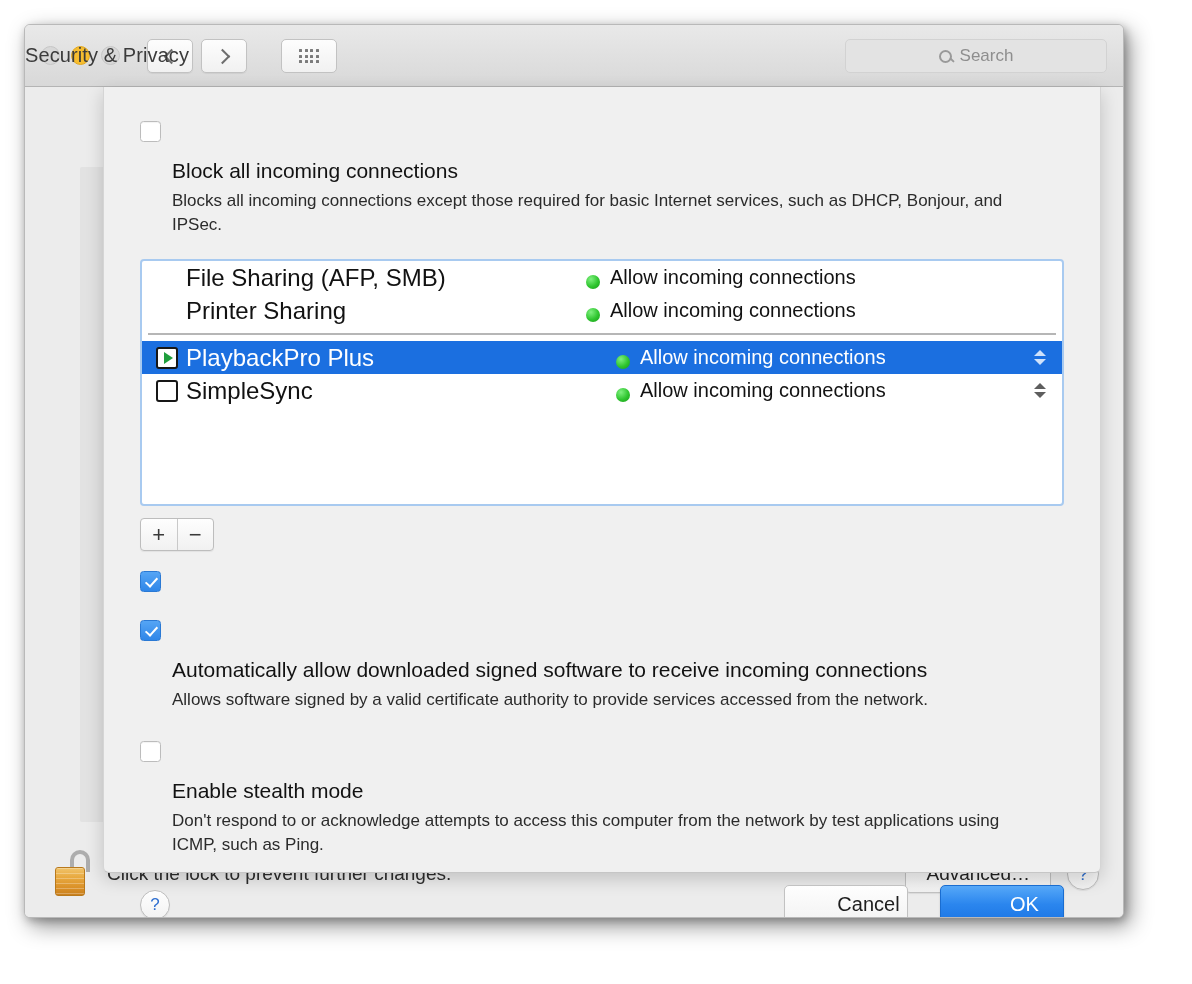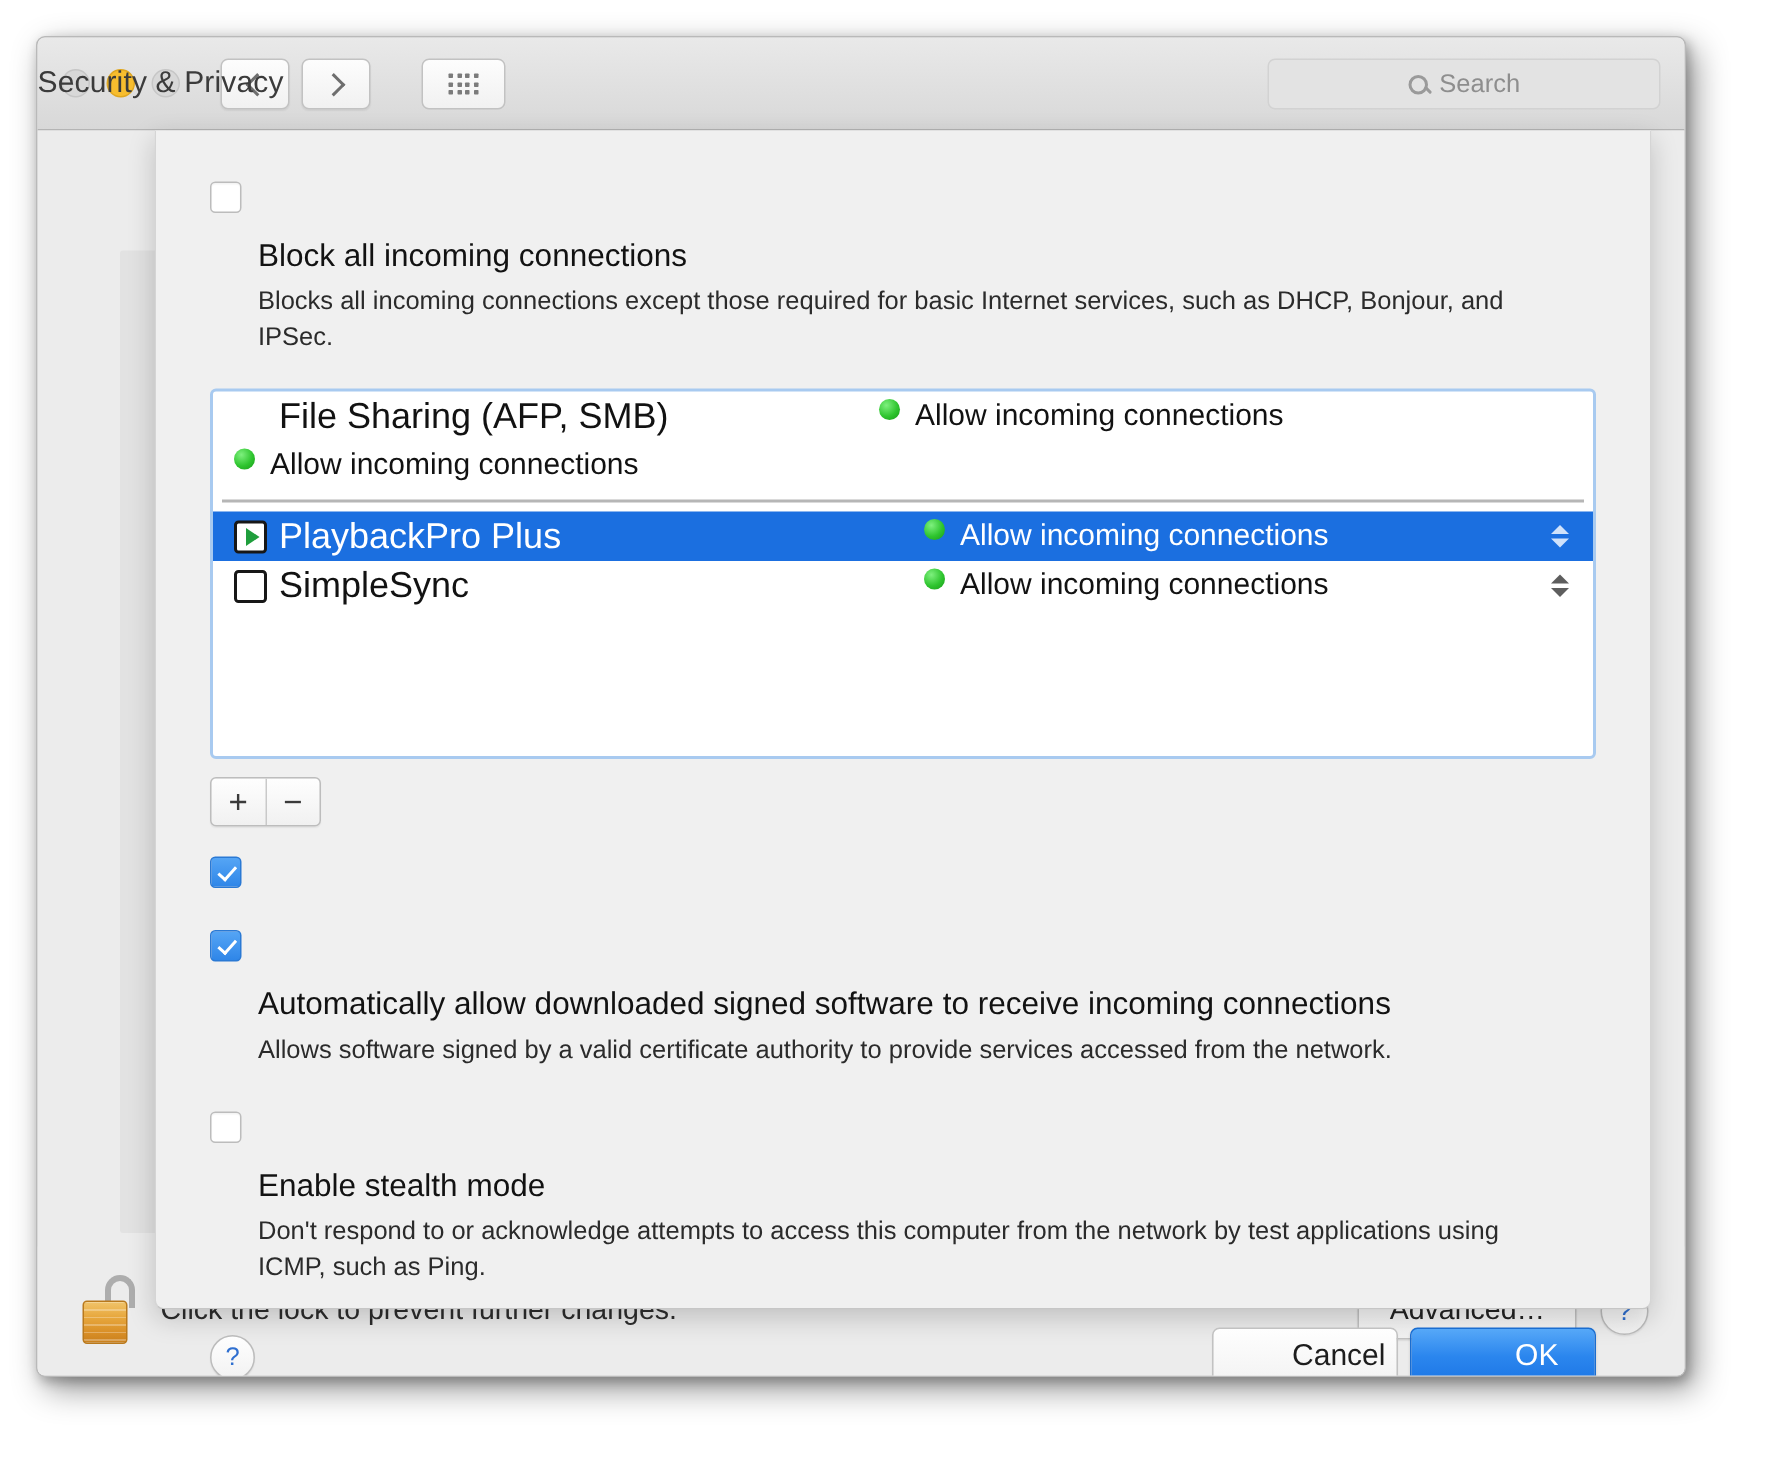--- a/index.html
+++ b/index.html
@@ -306,21 +306,21 @@
 
   .row-name {
     font-size: 24px;
     color: #121212;
     width: 430px;
     white-space: nowrap;
   }
   .list-row.selected .row-name { color: #ffffff; }
   .row-name.indent { padding-left: 30px; }
 
-  .row-status { display: flex; align-items: flex-start; gap: 10px; flex: 1; }
+  .row-status { display: flex; align-items: flex-end; gap: 10px; flex: 1; }
   .dot {
     width: 14px; height: 14px;
     border-radius: 50%;
     background: radial-gradient(circle at 35% 30%, #7ef07e 0%, #2fc52f 55%, #179a17 100%);
     flex: none;
   }
   .row-status-text { font-size: 20px; color: #121212; white-space: nowrap; }
   .list-row.selected .row-status-text { color: #ffffff; }
 
   .stepper {
@@ -393,21 +393,21 @@
     box-shadow: 0 1px 1px rgba(0,0,0,0.07);
   }
   .footer-spacer { flex: 1; }
   .btn {
     height: 40px;
     min-width: 124px;
     border-radius: 5px;
     font-size: 20px;
     font-family: "Liberation Sans", sans-serif;
     display: flex; align-items: center; justify-content: center;
-    margin-left: 8px;
+    margin-left: 32px;
     padding-left: 45px;
   }
   .btn-cancel {
     background: linear-gradient(to bottom,#fefefe,#f2f2f2);
     border: 1px solid #c2c2c2;
     color: #1d1d1d;
     box-shadow: 0 1px 1px rgba(0,0,0,0.07);
   }
   .btn-ok {
     background: linear-gradient(to bottom,#56a8f8 0%, #2b86ee 48%, #1a74e4 100%);
@@ -491,20 +491,21 @@
 
         <div class="list-row">
           <span class="row-name indent">File Sharing (AFP, SMB)</span>
           <span class="row-status">
             <span class="dot"></span>
             <span class="row-status-text">Allow incoming connections</span>
           </span>
         </div>
 
         <div class="list-row">
+          <span class="row-name indent">Printer Sharing</span>
           <span class="row-status">
             <span class="dot"></span>
             <span class="row-status-text">Allow incoming connections</span>
           </span>
         </div>
 
         <div class="list-sep"></div>
 
         <div class="list-row selected">
           <span class="row-icon ico-play"></span>

